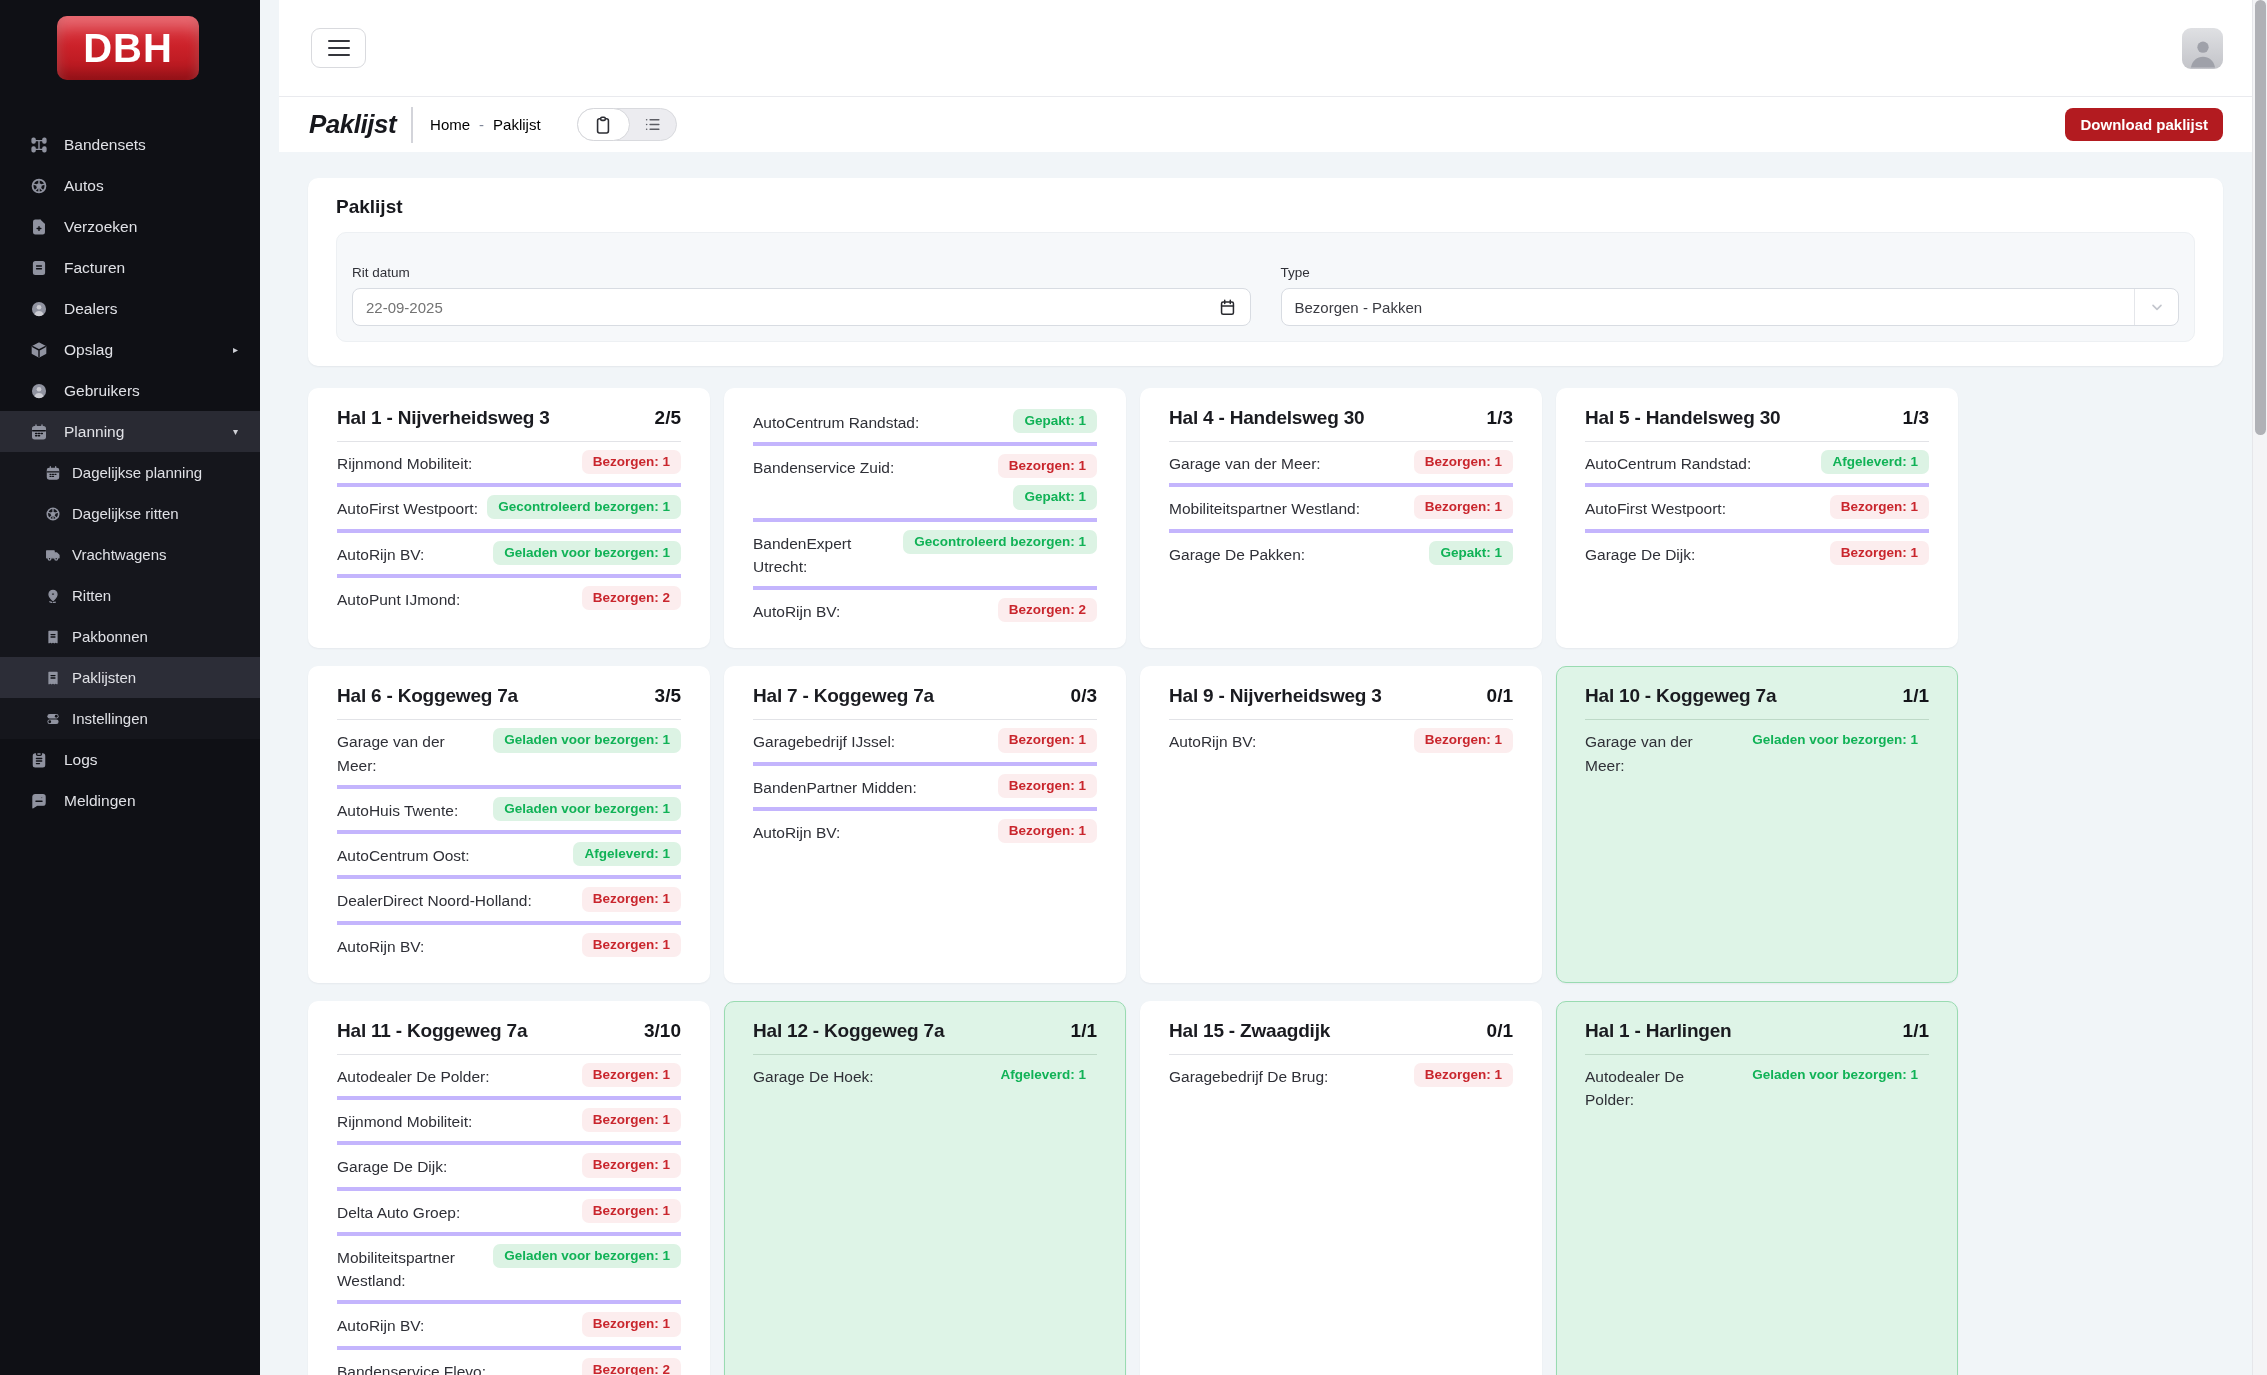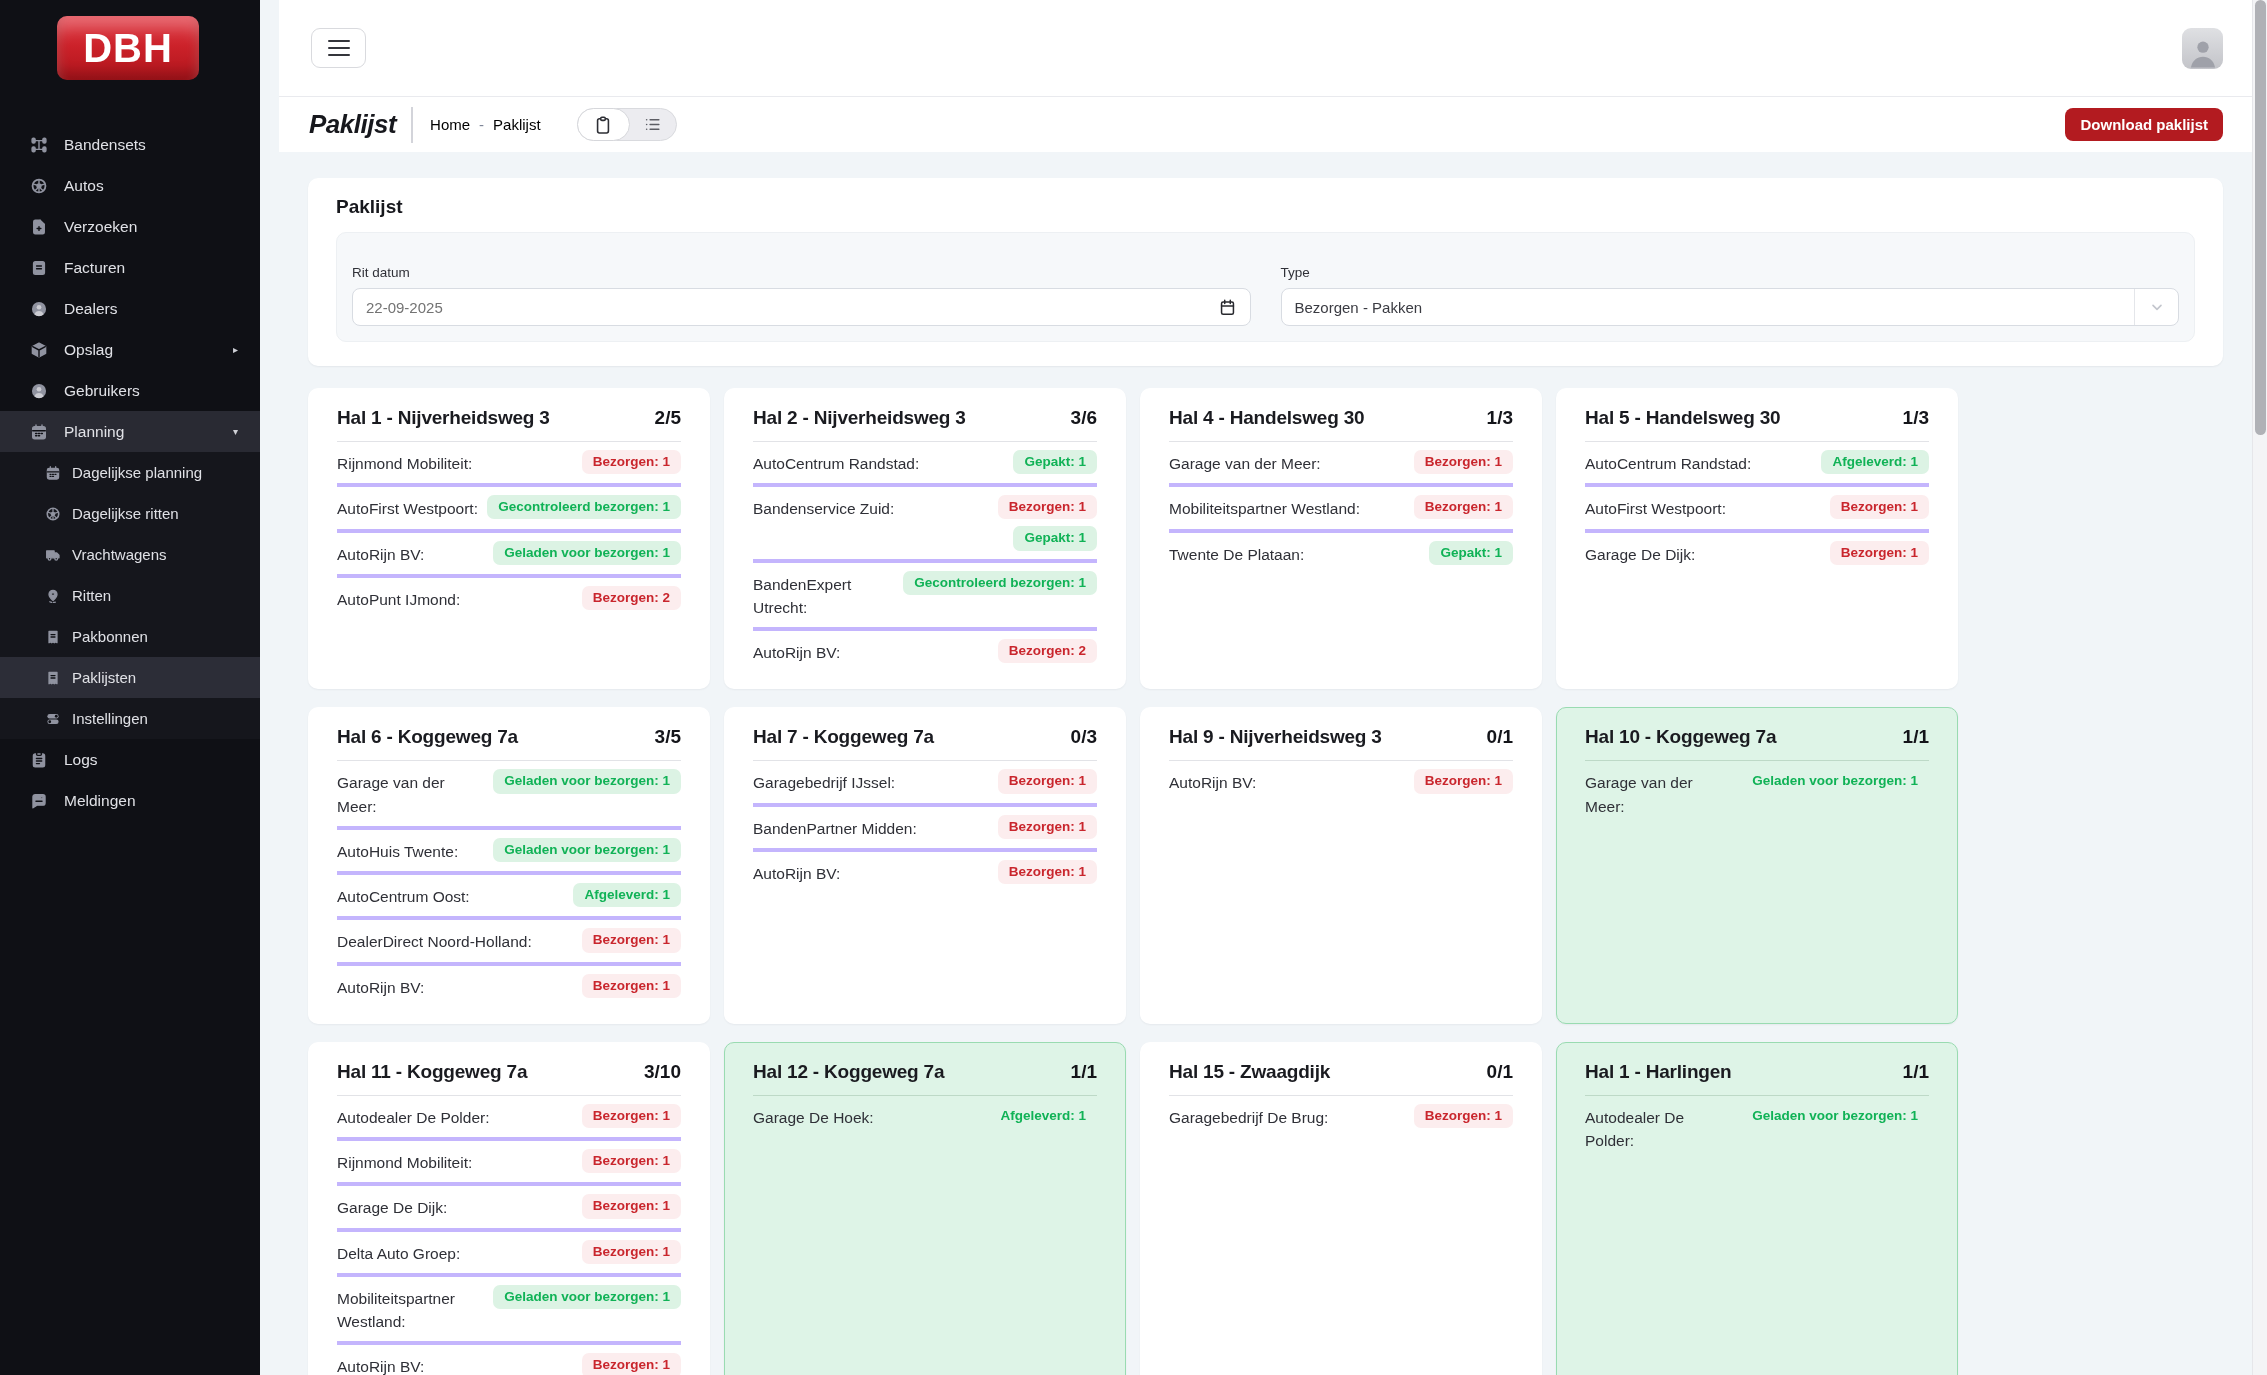--- a/index.html
+++ b/index.html
@@ -373,24 +373,20 @@
               </div>
             </div>
             <div class="dealer-row">
               <span class="dealer-name">AutoPunt IJmond:</span>
               <div class="badges">
                 <span class="badge red">Bezorgen: 2</span>
               </div>
             </div>
           </article>
           <article class="hall-card">
-            <div class="hall-head">
-              <h3>Hal 2 - Nijverheidsweg 3</h3>
-              <span class="count">3/6</span>
-            </div>
             <div class="dealer-row">
               <span class="dealer-name">AutoCentrum Randstad:</span>
               <div class="badges">
                 <span class="badge green">Gepakt: 1</span>
               </div>
             </div>
             <div class="dealer-row">
               <span class="dealer-name">Bandenservice Zuid:</span>
               <div class="badges">
                 <span class="badge red">Bezorgen: 1</span>
@@ -421,21 +417,21 @@
                 <span class="badge red">Bezorgen: 1</span>
               </div>
             </div>
             <div class="dealer-row">
               <span class="dealer-name">Mobiliteitspartner Westland:</span>
               <div class="badges">
                 <span class="badge red">Bezorgen: 1</span>
               </div>
             </div>
             <div class="dealer-row">
-              <span class="dealer-name">Twente De Plataan:</span>
+              <span class="dealer-name">Garage De Pakken:</span>
               <div class="badges">
                 <span class="badge green">Gepakt: 1</span>
               </div>
             </div>
           </article>
           <article class="hall-card">
             <div class="hall-head">
               <h3>Hal 5 - Handelsweg 30</h3>
               <span class="count">1/3</span>
             </div>

